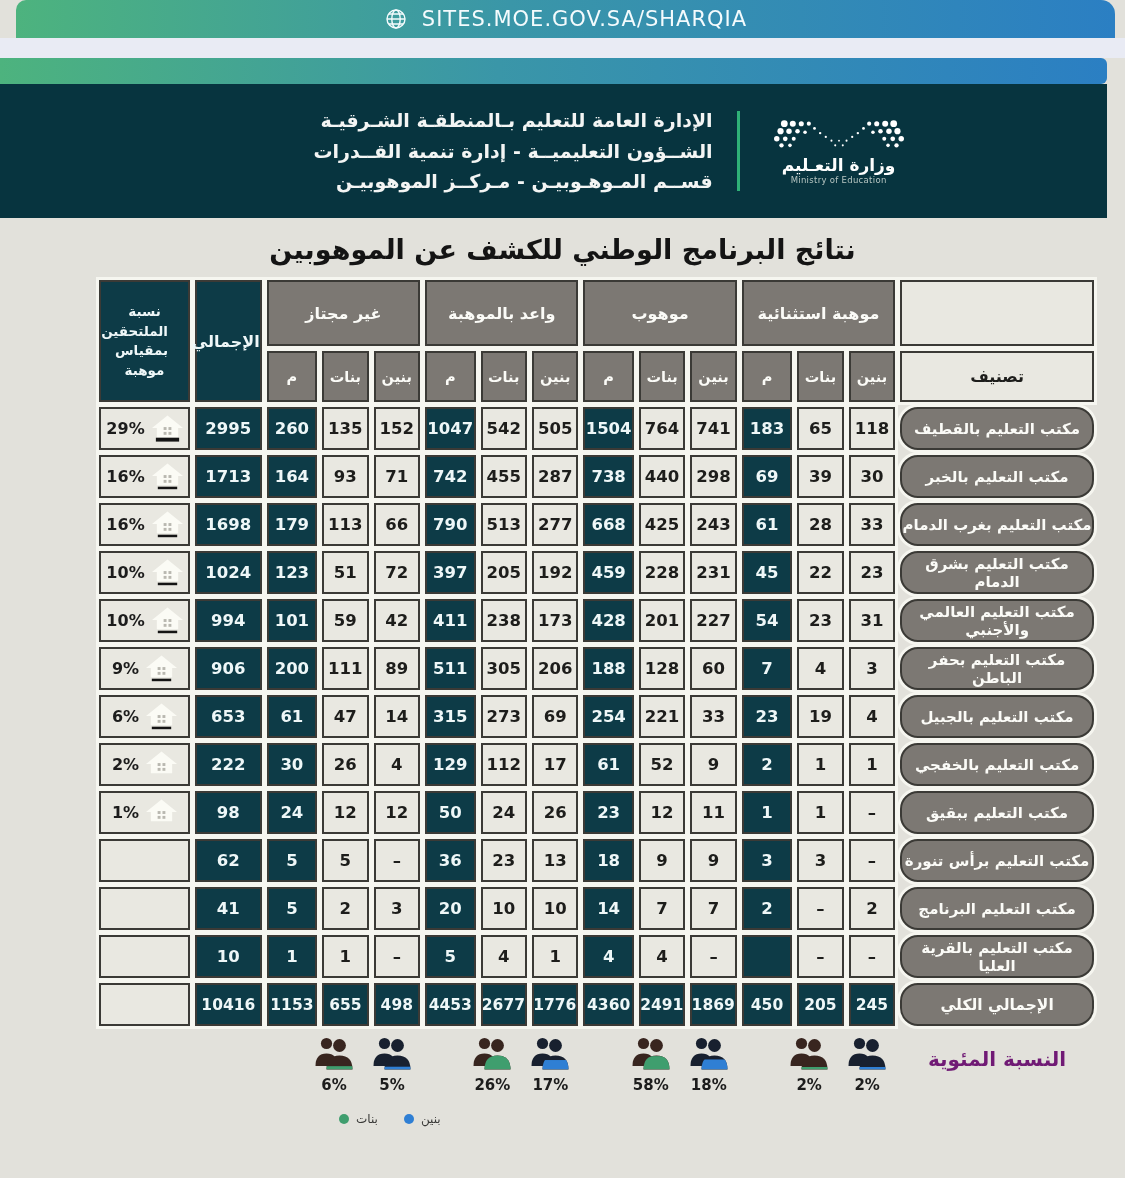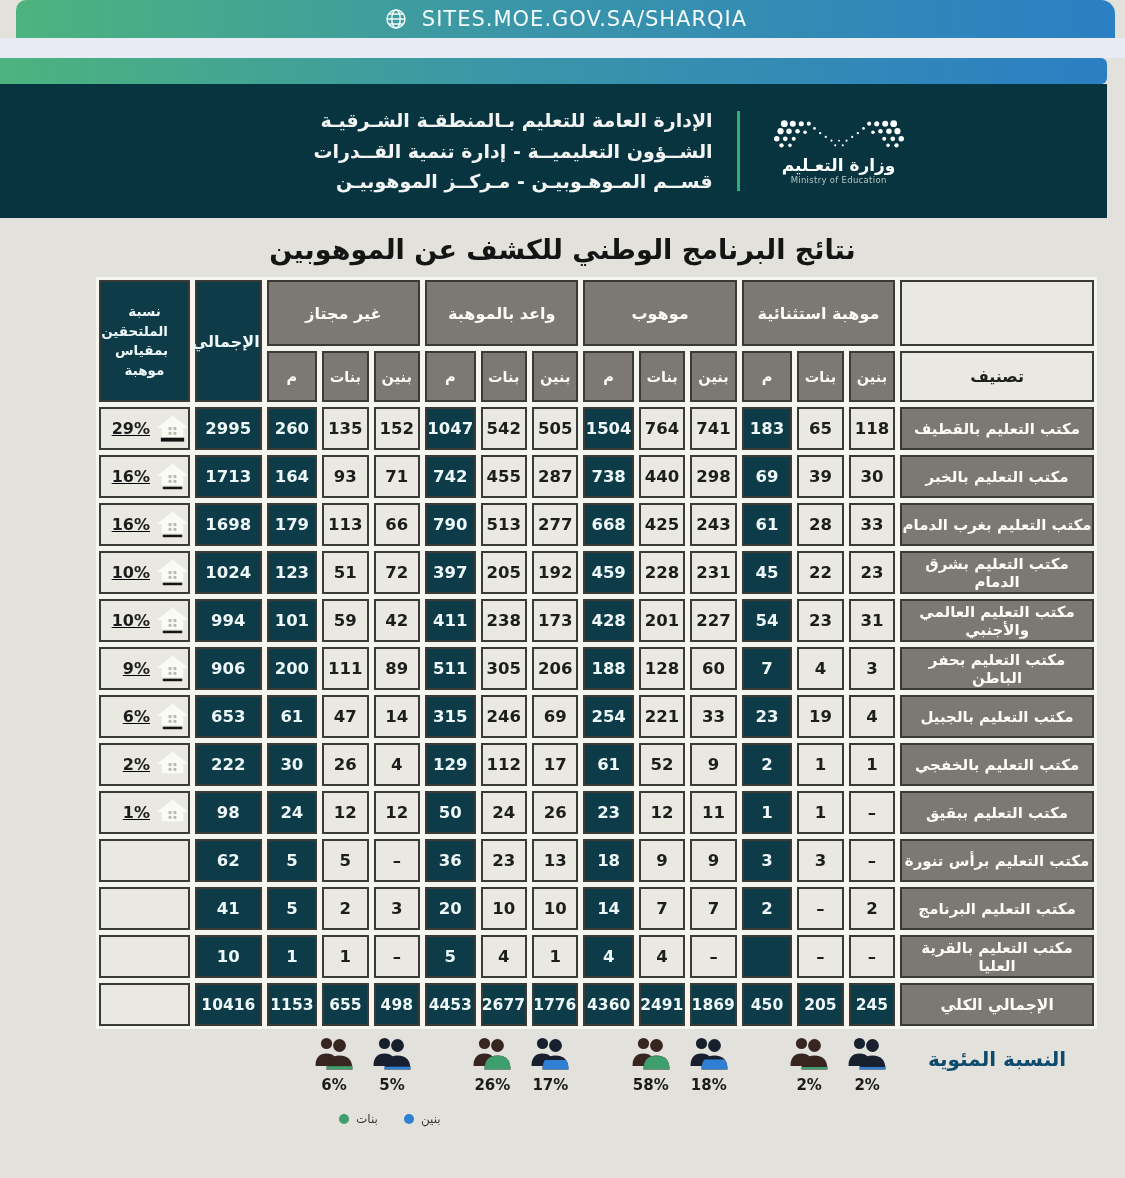--- a/index.html
+++ b/index.html
@@ -53,31 +53,31 @@
   .h-gray{background:#7c7873;color:#fbfbf7;font-size:16px;font-weight:600;}
   .h-gray.sub{font-size:14.5px;}
   .h-teal{background:#0d3b47;color:#eef7f8;font-size:16px;}
   .h-teal.rate-h{font-size:13.5px;line-height:1.45;font-weight:600;padding:20px;}
   .h-light{background:#e9e8e1;color:#1d1d1b;font-size:16px;font-weight:600;}
   .r1 th{height:56px;}
   .c-light{background:#e9e8e1;color:#1d1d1b;font-size:16.5px;}
   .c-teal{background:#0d3b47;color:#eef7f8;font-size:16.5px;}
   .c-name{
     background:#7c7873;color:#fbfbf7;font-size:15px;font-weight:600;
-    text-align:right;padding:0 12px;
+    text-align:right;padding:0 12px;border-radius:18px;
   }
   .c-rate{background:#e9e8e1;}
-  .rate-wrap{display:flex;align-items:center;justify-content:flex-start;gap:7px;text-decoration:underline;}
+  .rate-wrap{display:flex;align-items:center;justify-content:center;gap:7px;}
   .rate-txt{direction:ltr;color:#1c1c1c;font-size:16px;font-weight:bold;}
   .house{display:flex;}
   tr.totals td{font-size:15.5px;}
   
   .results .ft{border:none;box-shadow:none;background:transparent;height:74px;vertical-align:top;padding-top:4px;}
   .ft-label{
-    text-align:center;color:#0c4a6e;font-size:20px;font-weight:bold;padding-top:16px !important;
+    text-align:center;color:#701a75;font-size:20px;font-weight:bold;padding-top:16px !important;
   }
   .pair{display:flex;justify-content:flex-start;gap:6px;padding-right:2px;}
   .pp{display:flex;flex-direction:column;align-items:center;width:52px;}
   .pp-val{direction:ltr;font-size:15px;font-weight:bold;color:#1c1c1c;margin-top:1px;}
   
   .legend-row{position:relative;width:1005px;margin-right:26px;height:24px;}
   .legend-items{position:absolute;left:245px;top:2px;display:flex;gap:26px;}
   .legend-item{display:flex;align-items:center;gap:7px;font-size:12px;color:#3a3a38;}
   .dot{width:10px;height:10px;border-radius:50%;display:inline-block;}
   .dot-girls{background:#3f9e6e;}
@@ -393,21 +393,21 @@
       </tr>
       <tr>
         <td class="c-name">مكتب التعليم بالجبيل</td>
         <td class="c-light">4</td>
         <td class="c-light">19</td>
         <td class="c-teal">23</td>
         <td class="c-light">33</td>
         <td class="c-light">221</td>
         <td class="c-teal">254</td>
         <td class="c-light">69</td>
-        <td class="c-light">246</td>
+        <td class="c-light">273</td>
         <td class="c-teal">315</td>
         <td class="c-light">14</td>
         <td class="c-light">47</td>
         <td class="c-teal">61</td>
         <td class="c-teal">653</td>
         <td class="c-rate">
           <span class="rate-wrap">
             <span class="house">
               <svg width="31" height="28" viewBox="0 0 32 28">
                 <path d="M16 0 L32 13 H27 V22.5 H5 V13 H0 Z" fill="#fbfbf5"></path>

